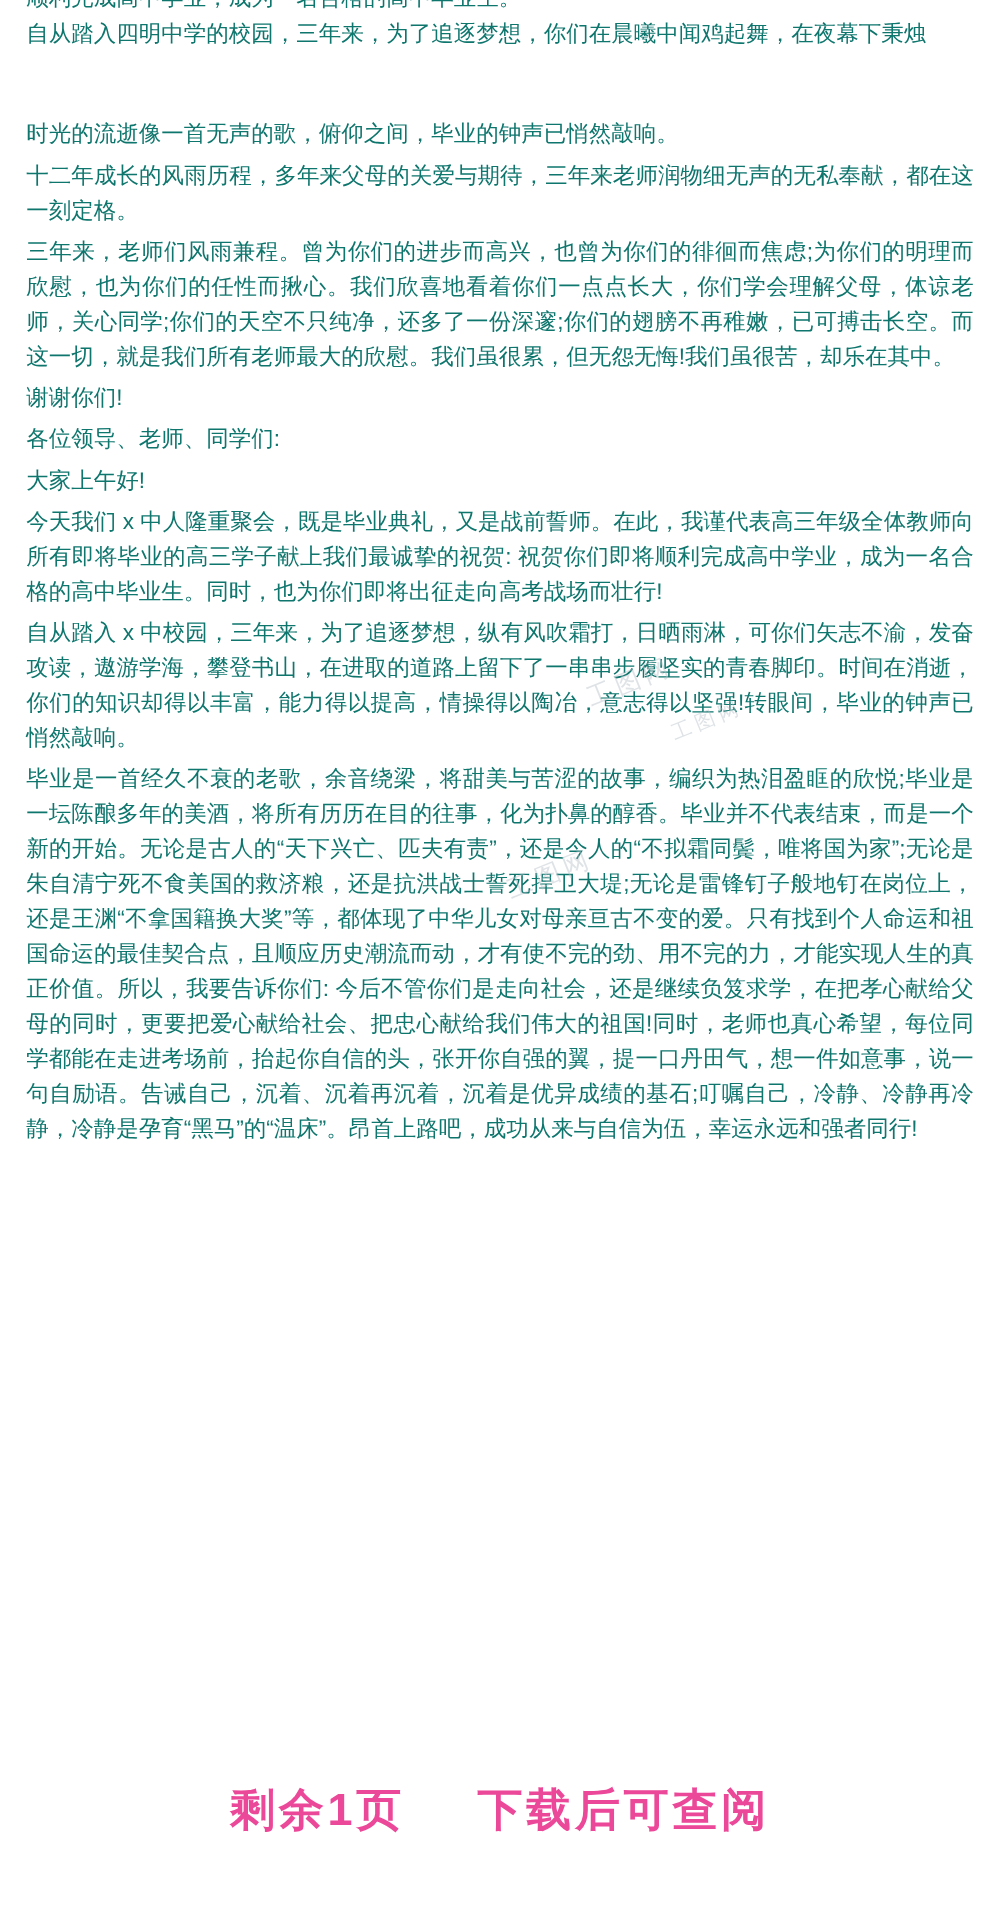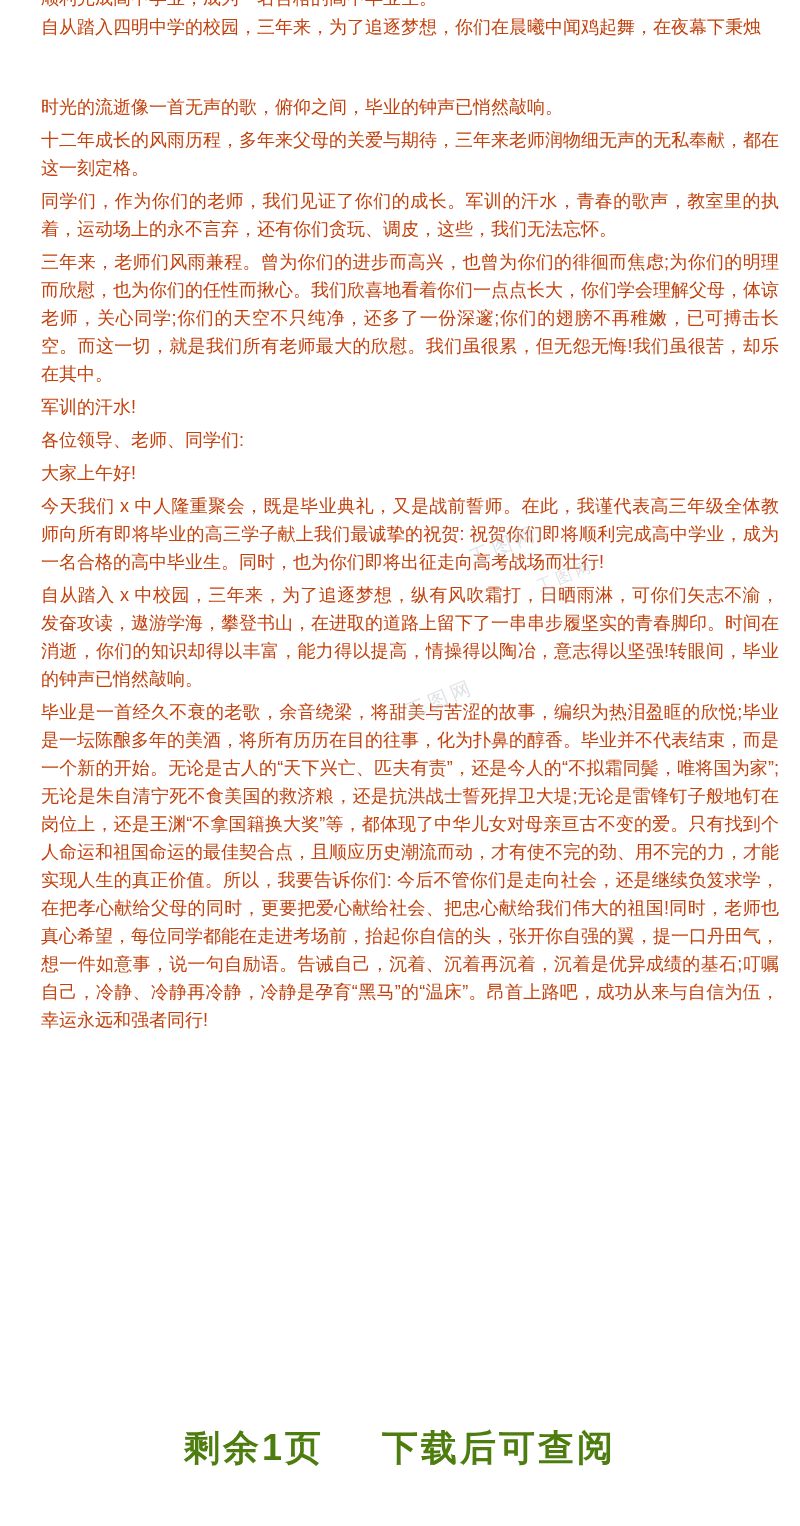--- a/index.html
+++ b/index.html
@@ -7,25 +7,24 @@
   body {
     width: 800px;
     height: 1526px;
     overflow: hidden;
     position: relative;
     font-family: "Liberation Sans", sans-serif;
   }
   .doc {
     position: relative;
     padding: 0 21px;
-    color: #c2410c;
+    color: #0f766e;
     font-size: 18px;
     line-height: 28px;
     text-align: justify;
-    margin-left: 20px;
   }
   .doc p { margin: 0 0 5px 0; }
   .clip {
     height: 13px;
     overflow: hidden;
   }
   .clip p { margin-top: -16px; }
   .page-gap { margin-bottom: 52px !important; }
   .watermark {
     position: absolute;
@@ -41,40 +40,39 @@
   .wm-2 { left: 536px; top: 566px; font-size: 16px; }
   .wm-3 { left: 404px; top: 686px; }
   .footer {
     position: absolute;
     left: 0;
     right: 0;
     top: 1424px;
     text-align: center;
     font-weight: bold;
     font-size: 36px;
-    color: #4d7c0f;
+    color: #ec4899;
     letter-spacing: 3px;
   }
   .footer .spacer { display: inline-block; width: 58px; }
 </style>
 </head>
 <body>
 
 <div class="doc">
 
   <div class="clip">
     <p>顺利完成高中学业，成为一名合格的高中毕业生。</p>
   </div>
 
   <p class="page-gap">自从踏入四明中学的校园，三年来，为了追逐梦想，你们在晨曦中闻鸡起舞，在夜幕下秉烛</p>
   <p>时光的流逝像一首无声的歌，俯仰之间，毕业的钟声已悄然敲响。</p>
   <p>十二年成长的风雨历程，多年来父母的关爱与期待，三年来老师润物细无声的无私奉献，都在这一刻定格。</p>
-  <p>同学们，作为你们的老师，我们见证了你们的成长。军训的汗水，青春的歌声，教室里的执着，运动场上的永不言弃，还有你们贪玩、调皮，这些，我们无法忘怀。</p>
   <p>三年来，老师们风雨兼程。曾为你们的进步而高兴，也曾为你们的徘徊而焦虑;为你们的明理而欣慰，也为你们的任性而揪心。我们欣喜地看着你们一点点长大，你们学会理解父母，体谅老师，关心同学;你们的天空不只纯净，还多了一份深邃;你们的翅膀不再稚嫩，已可搏击长空。而这一切，就是我们所有老师最大的欣慰。我们虽很累，但无怨无悔!我们虽很苦，却乐在其中。</p>
-  <p>军训的汗水!</p>
+  <p>谢谢你们!</p>
   <p>各位领导、老师、同学们:</p>
   <p>大家上午好!</p>
   <p>今天我们 x 中人隆重聚会，既是毕业典礼，又是战前誓师。在此，我谨代表高三年级全体教师向所有即将毕业的高三学子献上我们最诚挚的祝贺: 祝贺你们即将顺利完成高中学业，成为一名合格的高中毕业生。同时，也为你们即将出征走向高考战场而壮行!</p>
   <p>自从踏入 x 中校园，三年来，为了追逐梦想，纵有风吹霜打，日晒雨淋，可你们矢志不渝，发奋攻读，遨游学海，攀登书山，在进取的道路上留下了一串串步履坚实的青春脚印。时间在消逝，你们的知识却得以丰富，能力得以提高，情操得以陶冶，意志得以坚强!转眼间，毕业的钟声已悄然敲响。</p>
   <p>毕业是一首经久不衰的老歌，余音绕梁，将甜美与苦涩的故事，编织为热泪盈眶的欣悦;毕业是一坛陈酿多年的美酒，将所有历历在目的往事，化为扑鼻的醇香。毕业并不代表结束，而是一个新的开始。无论是古人的“天下兴亡、匹夫有责”，还是今人的“不拟霜同鬓，唯将国为家”;无论是朱自清宁死不食美国的救济粮，还是抗洪战士誓死捍卫大堤;无论是雷锋钉子般地钉在岗位上，还是王渊“不拿国籍换大奖”等，都体现了中华儿女对母亲亘古不变的爱。只有找到个人命运和祖国命运的最佳契合点，且顺应历史潮流而动，才有使不完的劲、用不完的力，才能实现人生的真正价值。所以，我要告诉你们: 今后不管你们是走向社会，还是继续负笈求学，在把孝心献给父母的同时，更要把爱心献给社会、把忠心献给我们伟大的祖国!同时，老师也真心希望，每位同学都能在走进考场前，抬起你自信的头，张开你自强的翼，提一口丹田气，想一件如意事，说一句自励语。告诫自己，沉着、沉着再沉着，沉着是优异成绩的基石;叮嘱自己，冷静、冷静再冷静，冷静是孕育“黑马”的“温床”。昂首上路吧，成功从来与自信为伍，幸运永远和强者同行!</p>
 
 </div>
 
 <span class="watermark wm-1">工图网</span>
 <span class="watermark wm-2">工图网</span>

